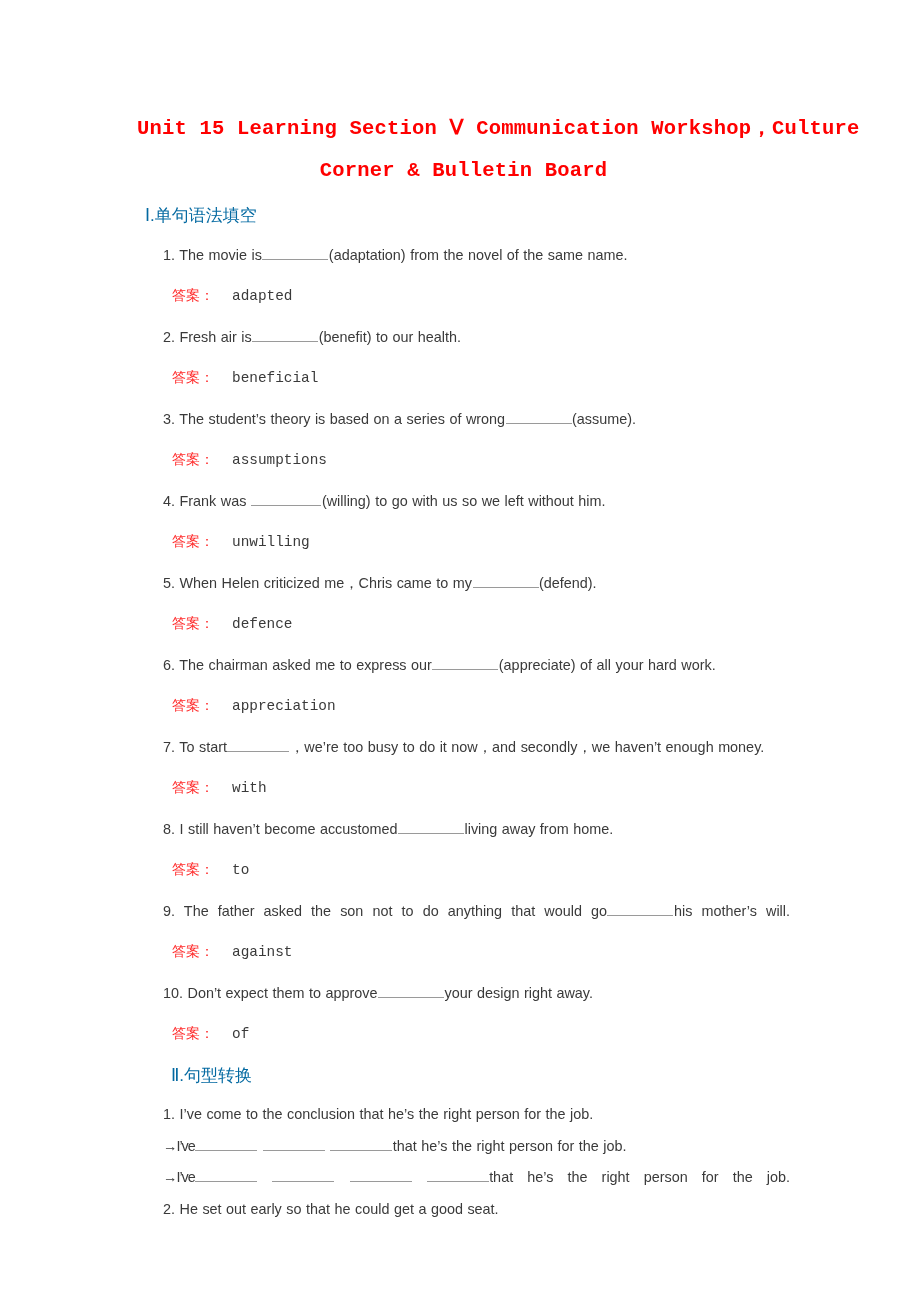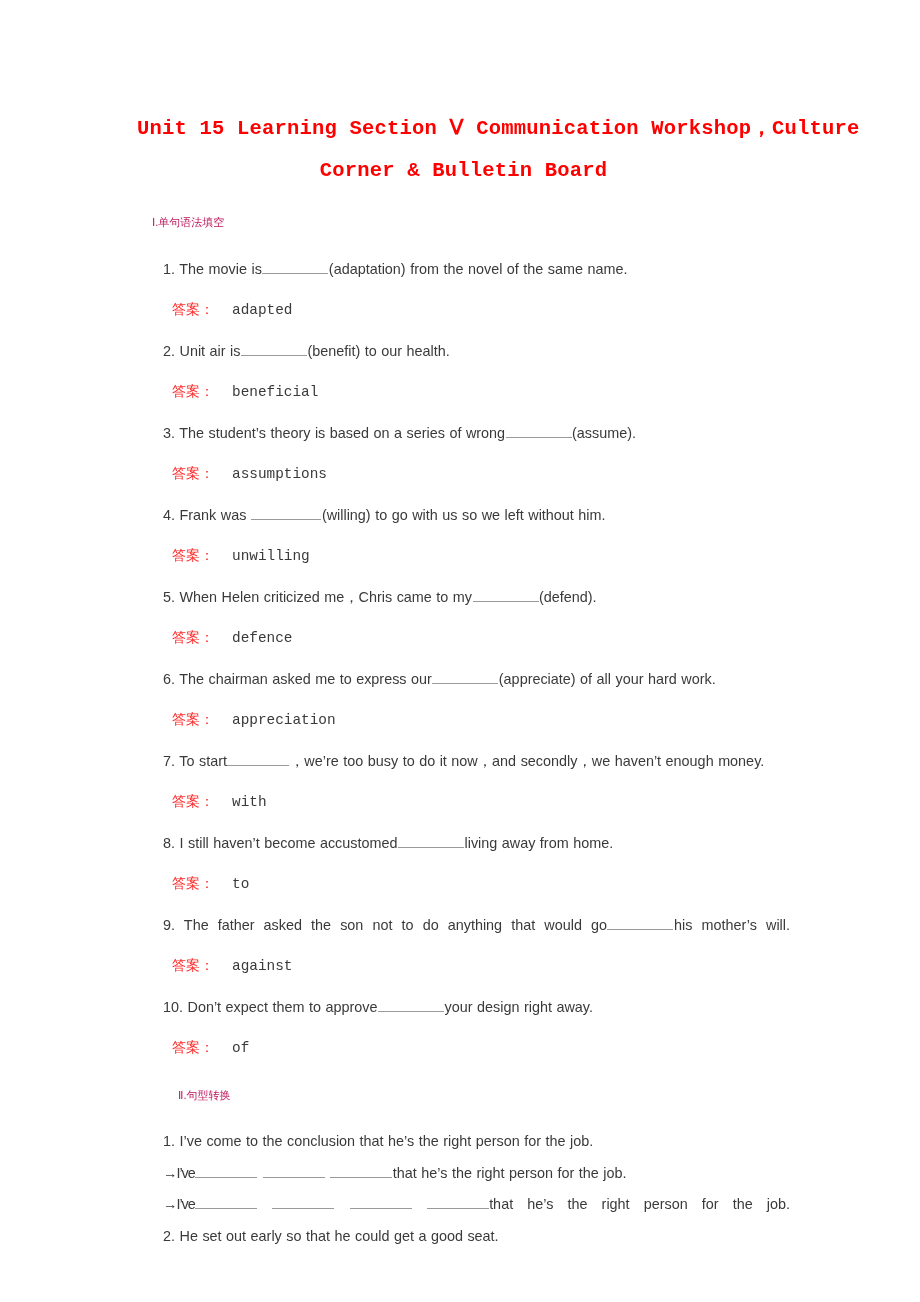--- a/index.html
+++ b/index.html
@@ -40,24 +40,24 @@
     letter-spacing: 0.2px;
     margin: 0 0 6px 0;
     white-space: normal;
   }
   .doc-title .t-line1 { display: block; text-align: left; white-space: nowrap; }
   .doc-title .t-line2 { display: block; text-align: center; }
 
   
   .section-head {
     font-family: "Liberation Sans", "DejaVu Sans", sans-serif;
-    font-size: 11px;
-    color: #be185d;
+    font-size: 17px;
+    color: #0369a1;
     line-height: 31.5px;
-    margin: 15px;
+    margin: 8px;
     text-indent: 0;
   }
 
   
   .q-line {
     font-family: Liberation Sans, sans-serif;
     font-size: 14.4px;
     line-height: 31.5px;
     color: #3a3a3a;
     margin: 0;
@@ -115,21 +115,21 @@
     <p class="q-line">
       <span>1.</span>
       <span>The movie is</span><span class="blank b-md"></span><span>(adaptation) from the novel of the same name.</span>
     </p>
     <p class="a-line">
       <span class="a-label">答案：</span><span class="a-text">adapted</span>
     </p>
 
     <p class="q-line">
       <span>2.</span>
-      <span>Unit air is</span><span class="blank b-md"></span><span>(benefit) to our health.</span>
+      <span>Fresh air is</span><span class="blank b-md"></span><span>(benefit) to our health.</span>
     </p>
     <p class="a-line">
       <span class="a-label">答案：</span><span class="a-text">beneficial</span>
     </p>
 
     <p class="q-line">
       <span>3.</span>
       <span>The student’s theory is based on a series of wrong</span><span class="blank b-md"></span><span>(assume).</span>
     </p>
     <p class="a-line">

